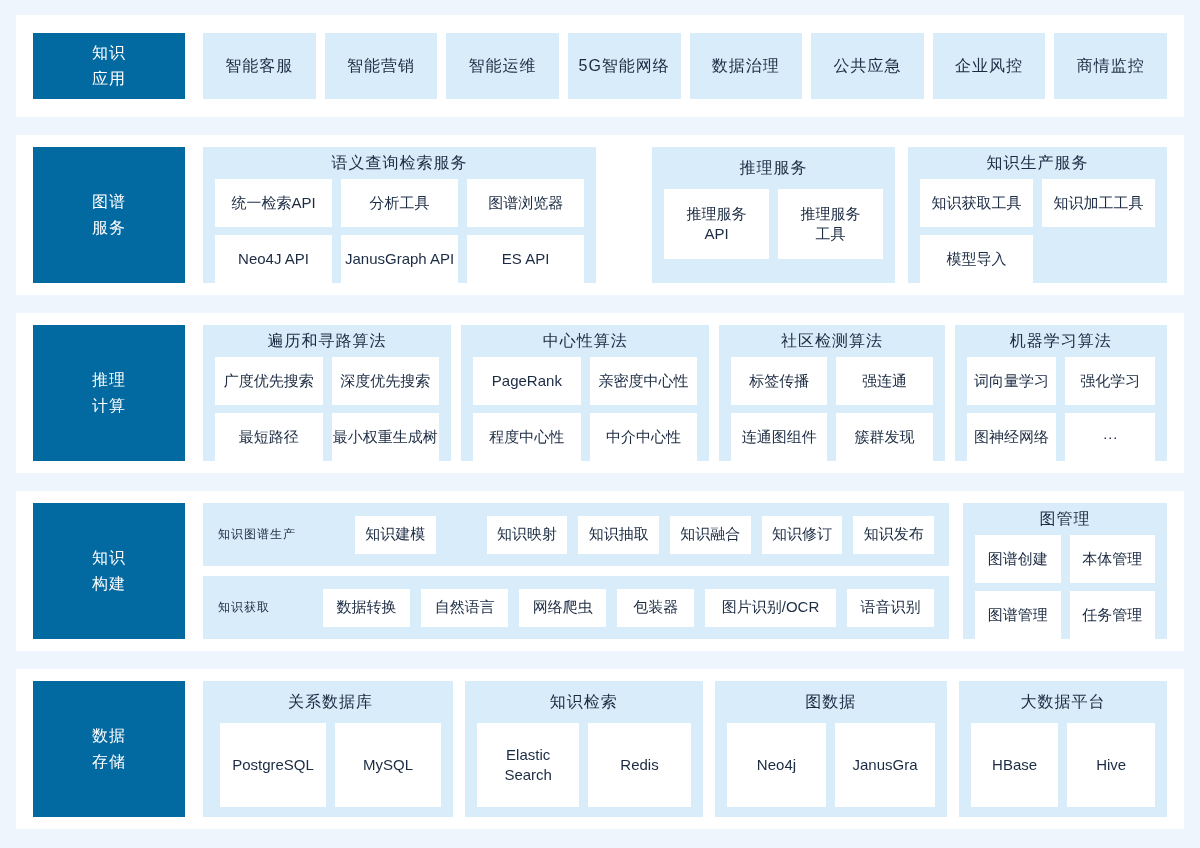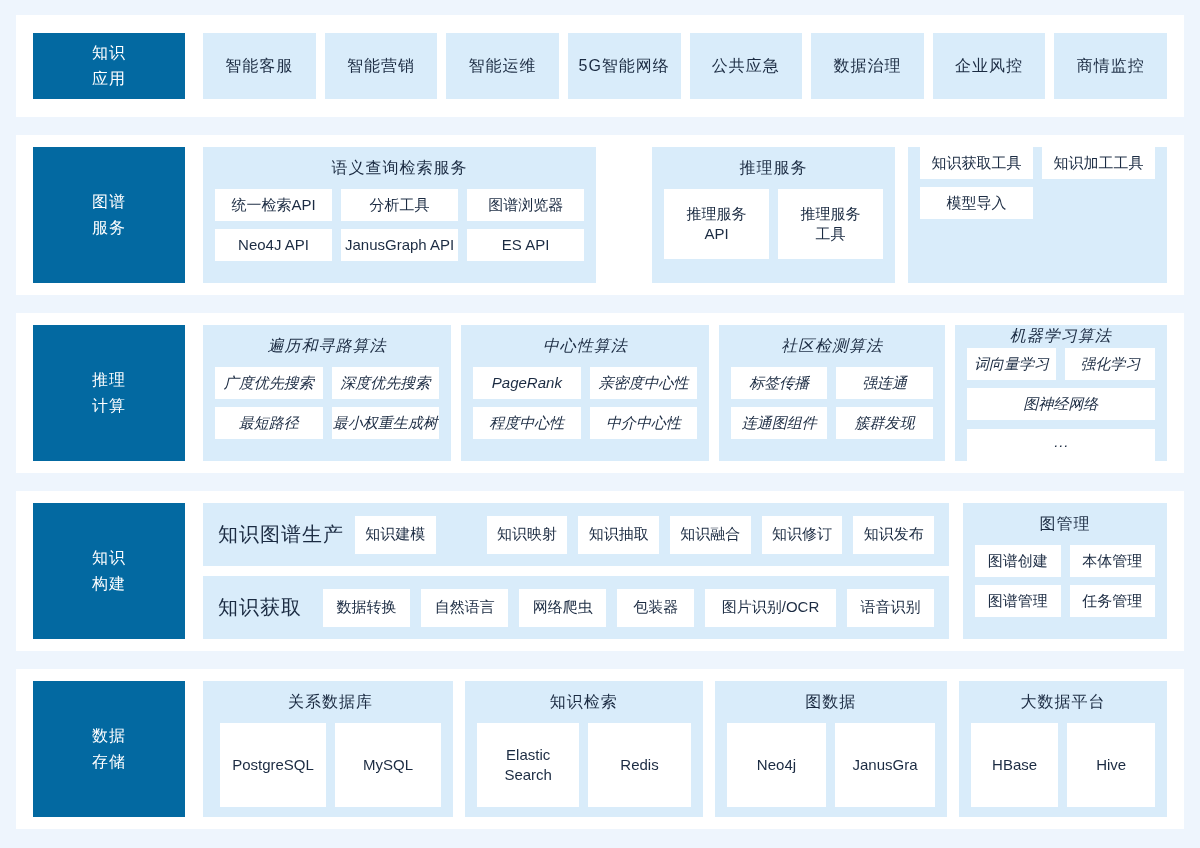--- a/index.html
+++ b/index.html
@@ -56,50 +56,50 @@
   }
   .group-rows { display: flex; flex-direction: column; gap: 8px; }
   .grid-row { display: grid; gap: 9px; }
   .box {
     background: #ffffff;
     display: flex; align-items: center; justify-content: center;
     font-size: 15px; text-align: center;
     white-space: pre-line; line-height: 1.35;
     min-width: 0; overflow: hidden;
   }
-  .box.sm { height: 32px; }
+  .box.sm { height: 48px; }
   .box.lg { height: 70px; }
   .box.xl { height: 84px; }
 
   
   .strips-wrap { flex: 1; display: flex; gap: 14px; height: 136px; }
   .strips-col { flex: 1; display: flex; flex-direction: column; gap: 10px; min-width: 0; }
   .strip {
     background: #d9ecfa; flex: 1;
     display: flex; align-items: center; gap: 11px;
     padding: 0 15px;
   }
-  .strip-label { font-size: 20px; font-weight: 500; letter-spacing: 1px; flex: none; }
+  .strip-label { font-size: 12px; font-weight: 500; letter-spacing: 1px; flex: none; }
   .strip .box { height: 38px; flex: 1; }
   .side-group { width: 204px; min-width: 204px; }
 </style>
 </head>
 <body>
 
 <div class="page" id="page-root">
     <div class="band h-items">
       <div class="band-label">知识
 应用</div>
       <div class="items-row">
         <div class="app-item">智能客服</div>
         <div class="app-item">智能营销</div>
         <div class="app-item">智能运维</div>
         <div class="app-item">5G智能网络</div>
+        <div class="app-item">数据治理</div>
         <div class="app-item">公共应急</div>
-        <div class="app-item">数据治理</div>
         <div class="app-item">企业风控</div>
         <div class="app-item">商情监控</div>
       </div>
     </div>
     <div class="band h-tall">
       <div class="band-label">图谱
 服务</div>
       <div class="groups-row" style="gap: 13px;">
         <div class="group" style="flex: 1.57 1 0px;">
           <div class="group-title">语义查询检索服务</div>
@@ -121,36 +121,37 @@
           <div class="group-rows">
             <div class="grid-row" style="grid-template-columns: repeat(2, 1fr);">
               <div class="box lg">推理服务
 API</div>
               <div class="box lg">推理服务
 工具</div>
             </div>
           </div>
         </div>
         <div class="group" style="flex: 1 1 0px;">
+          <div class="group-title">知识生产服务</div>
           <div class="group-rows">
             <div class="grid-row" style="grid-template-columns: repeat(2, 1fr);">
               <div class="box sm">知识获取工具</div>
               <div class="box sm">知识加工工具</div>
             </div>
             <div class="grid-row" style="grid-template-columns: repeat(2, 1fr);">
               <div class="box sm">模型导入</div>
             </div>
           </div>
         </div>
       </div>
     </div>
     <div class="band h-tall">
       <div class="band-label">推理
 计算</div>
-      <div class="groups-row" style="gap: 10px; font-style: italic;">
+      <div class="groups-row" style="gap: 10px;">
         <div class="group" style="flex: 1.19 1 0px;">
           <div class="group-title">遍历和寻路算法</div>
           <div class="group-rows">
             <div class="grid-row" style="grid-template-columns: repeat(2, 1fr);">
               <div class="box sm">广度优先搜索</div>
               <div class="box sm">深度优先搜索</div>
             </div>
             <div class="grid-row" style="grid-template-columns: repeat(2, 1fr);">
               <div class="box sm">最短路径</div>
               <div class="box sm">最小权重生成树</div>
@@ -183,21 +184,21 @@
             </div>
           </div>
         </div>
         <div class="group" style="flex: 1 1 0px;">
           <div class="group-title">机器学习算法</div>
           <div class="group-rows">
             <div class="grid-row" style="grid-template-columns: repeat(2, 1fr);">
               <div class="box sm">词向量学习</div>
               <div class="box sm">强化学习</div>
             </div>
-            <div class="grid-row" style="grid-template-columns: repeat(1, 1fr);">
+            <div class="grid-row" style="grid-template-columns: repeat(2, 1fr);">
               <div class="box sm">图神经网络</div>
               <div class="box sm">···</div>
             </div>
           </div>
         </div>
       </div>
     </div>
     <div class="band h-tall">
       <div class="band-label">知识
 构建</div>

